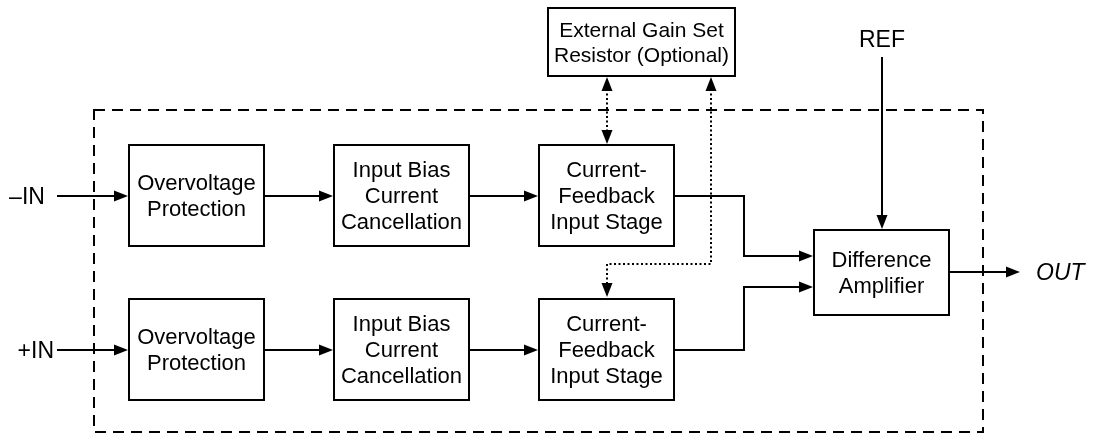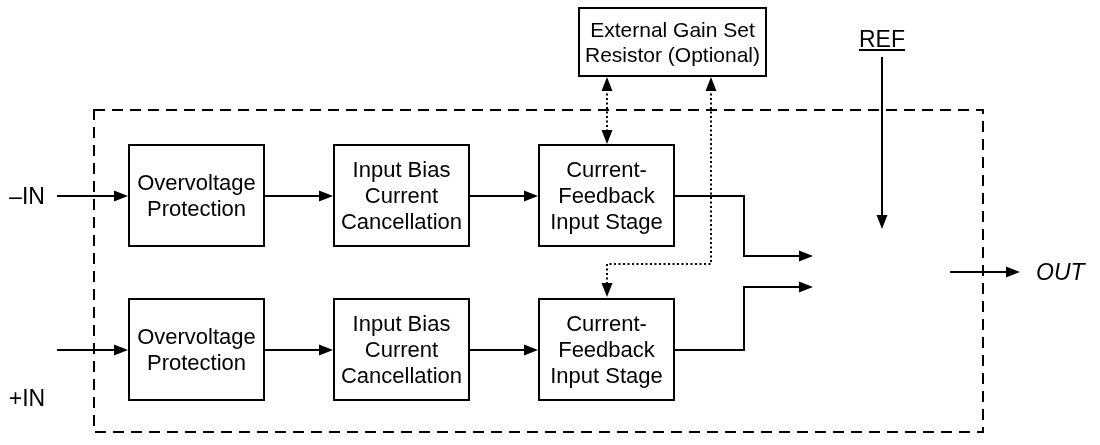--- a/index.html
+++ b/index.html
@@ -98,21 +98,21 @@
       <polygon points="607,144 601.5,130 612.5,130" fill="#000"></polygon>
     </g>
 
     <g>
       <polyline points="711,89 711,264 607,264 607,285" fill="none" stroke="#000" stroke-width="2" stroke-dasharray="2 2.5"></polyline>
       <polygon points="711,77 705.5,91 716.5,91" fill="#000"></polygon>
       <polygon points="607,297 601.5,283 612.5,283" fill="#000"></polygon>
     </g>
   </svg>
 
-  <div class="block small-font" style="left:578px; top:7px; width:189px; height:70px;">
+  <div class="block small-font" style="left:547px; top:7px; width:189px; height:70px;">
     <span>External Gain Set Resistor (Optional)</span>
   </div>
 
   <div class="block" style="left:128px; top:144px; width:137px; height:103px;">
     <span>Overvoltage Protection</span>
   </div>
 
   <div class="block" style="left:333px; top:144px; width:137px; height:103px;">
     <span>Input Bias Current Cancellation</span>
   </div>
@@ -126,22 +126,25 @@
   </div>
 
   <div class="block" style="left:333px; top:298px; width:137px; height:103px;">
     <span>Input Bias Current Cancellation</span>
   </div>
 
   <div class="block" style="left:538px; top:298px; width:137px; height:103px;">
     <span>Current-Feedback Input Stage</span>
   </div>
 
+  <div class="block" style="left:813px; top:229px; width:137px; height:87px;">
+    <span>Difference Amplifier</span>
+  </div>
 
   <div class="io-label" style="left:0px; top:182px; width:54px; text-align:center;">–IN</div>
 
-  <div class="io-label" style="left:0px; top:336px; width:54px; text-align:center;margin-top:48px;">+IN</div>
+  <div class="io-label" style="left:0px; top:336px; width:54px; text-align:right;">+IN</div>
 
-  <div class="io-label" style="left:847px; top:25px; width:70px; text-align:center;text-decoration:underline;">REF</div>
+  <div class="io-label" style="left:847px; top:25px; width:70px; text-align:center;">REF</div>
 
   <div class="io-label" style="left:1036px; top:258px; width:64px; text-align:left;font-style:italic;">OUT</div>
 
 </div>
 
 </body></html>

